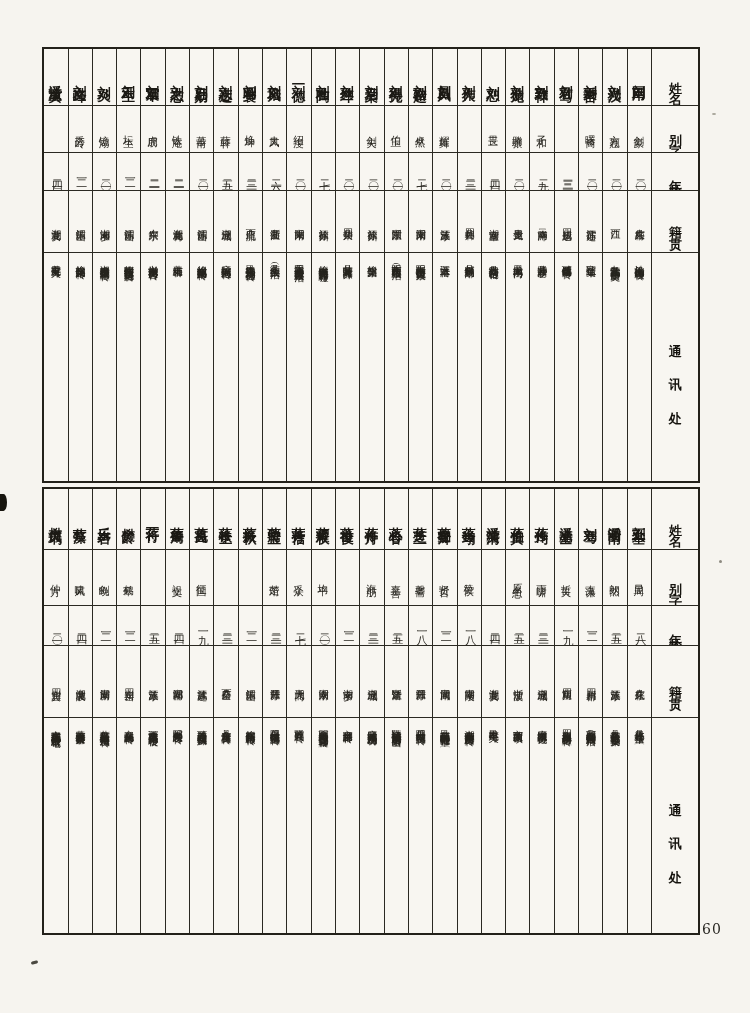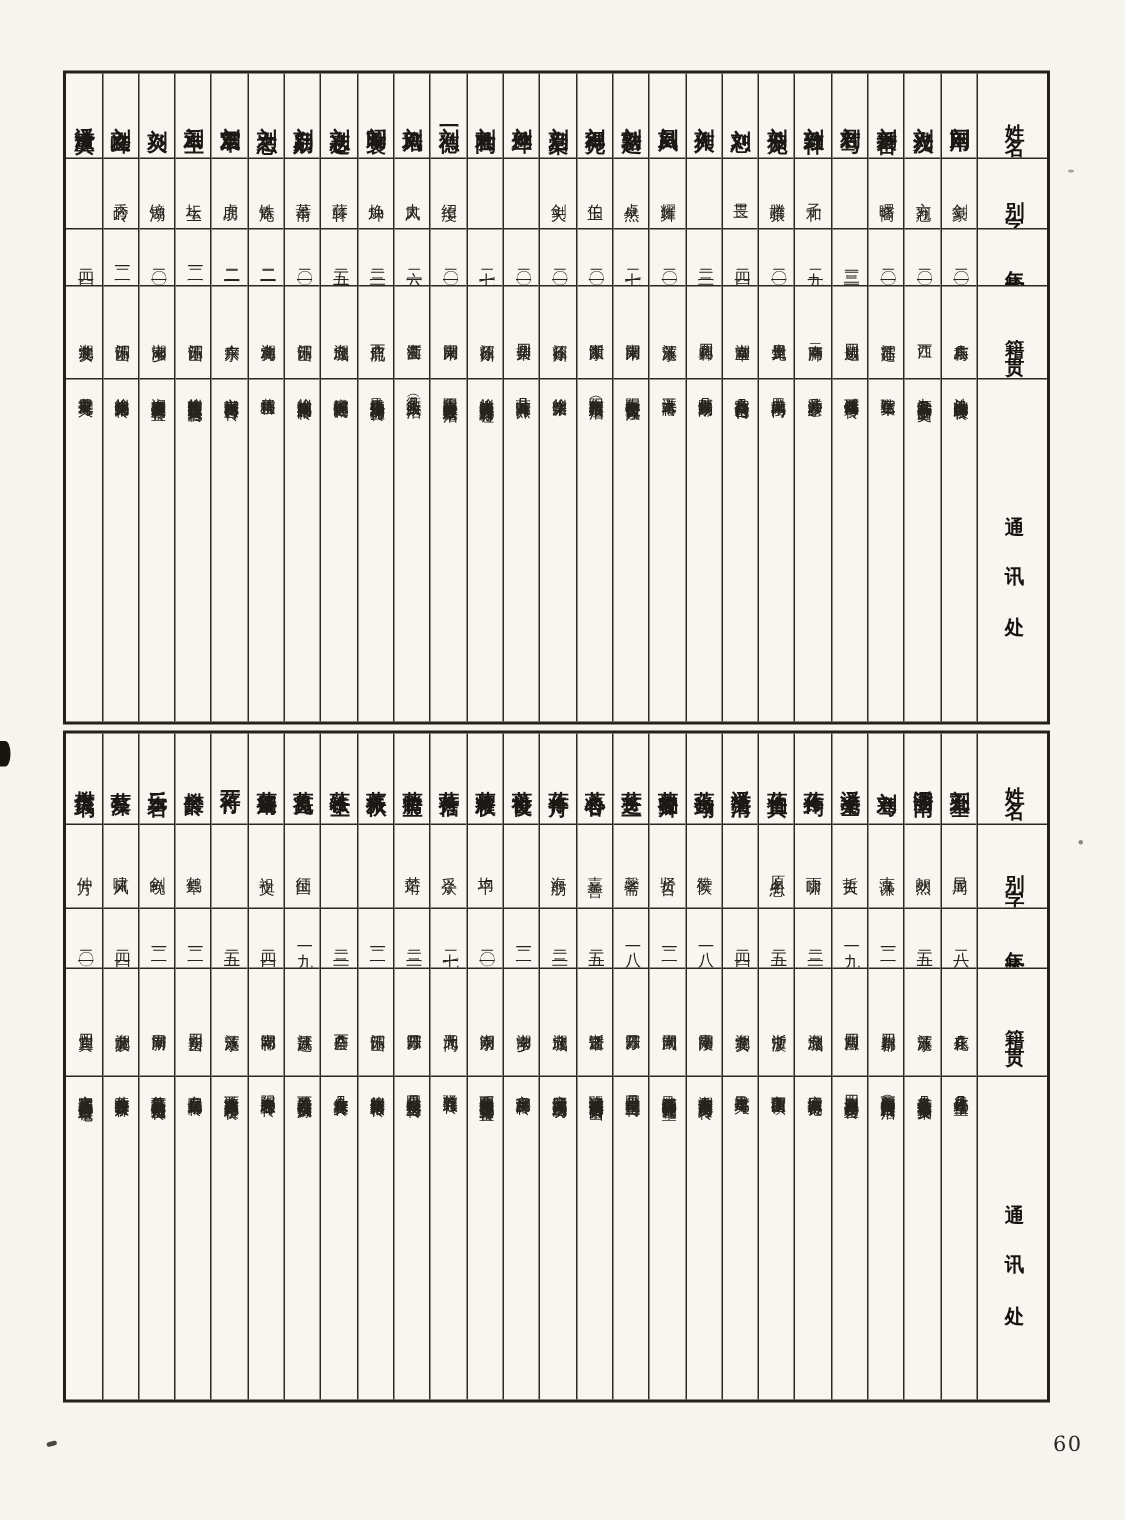--- a/index.html
+++ b/index.html
@@ -52,21 +52,20 @@
   .hcell .vtxt{font-weight:700;color:#15130e;}
   .hcell.c-name .vtxt{font-size:13px;letter-spacing:10px;transform:translateY(5px);}
   .hcell.c-zi .vtxt{font-size:13px;letter-spacing:9px;transform:translateY(4px);}
   .hcell.c-age .vtxt{font-size:13px;letter-spacing:4px;transform:translateY(2px);}
   .hcell.c-native .vtxt{font-size:13px;letter-spacing:12px;transform:translateY(6px);}
   .hcell.c-addr .vtxt{font-size:13px;letter-spacing:34px;transform:translateY(17px);}
   .pageno{
     position:absolute;left:702px;top:921px;
     font-size:14px;color:#2a2823;letter-spacing:1px;
     font-family:"DejaVu Serif","Liberation Serif",serif;
-    margin-top:34px;
   }
   .blot1{position:absolute;left:0;top:494px;width:7px;height:17px;background:#17150f;border-radius:0 60% 60% 0;}
   .blot2{position:absolute;left:31px;top:961px;width:7px;height:3px;background:#4a4840;border-radius:2px;transform:rotate(-15deg);}
   .blot3{position:absolute;left:719px;top:560px;width:3px;height:3px;background:#8d8a80;border-radius:50%;}
   .blot4{position:absolute;left:712px;top:113px;width:4px;height:2px;background:#a7a499;border-radius:50%;}
 </style>
 </head>
 <body>
 
 <div class="page">

